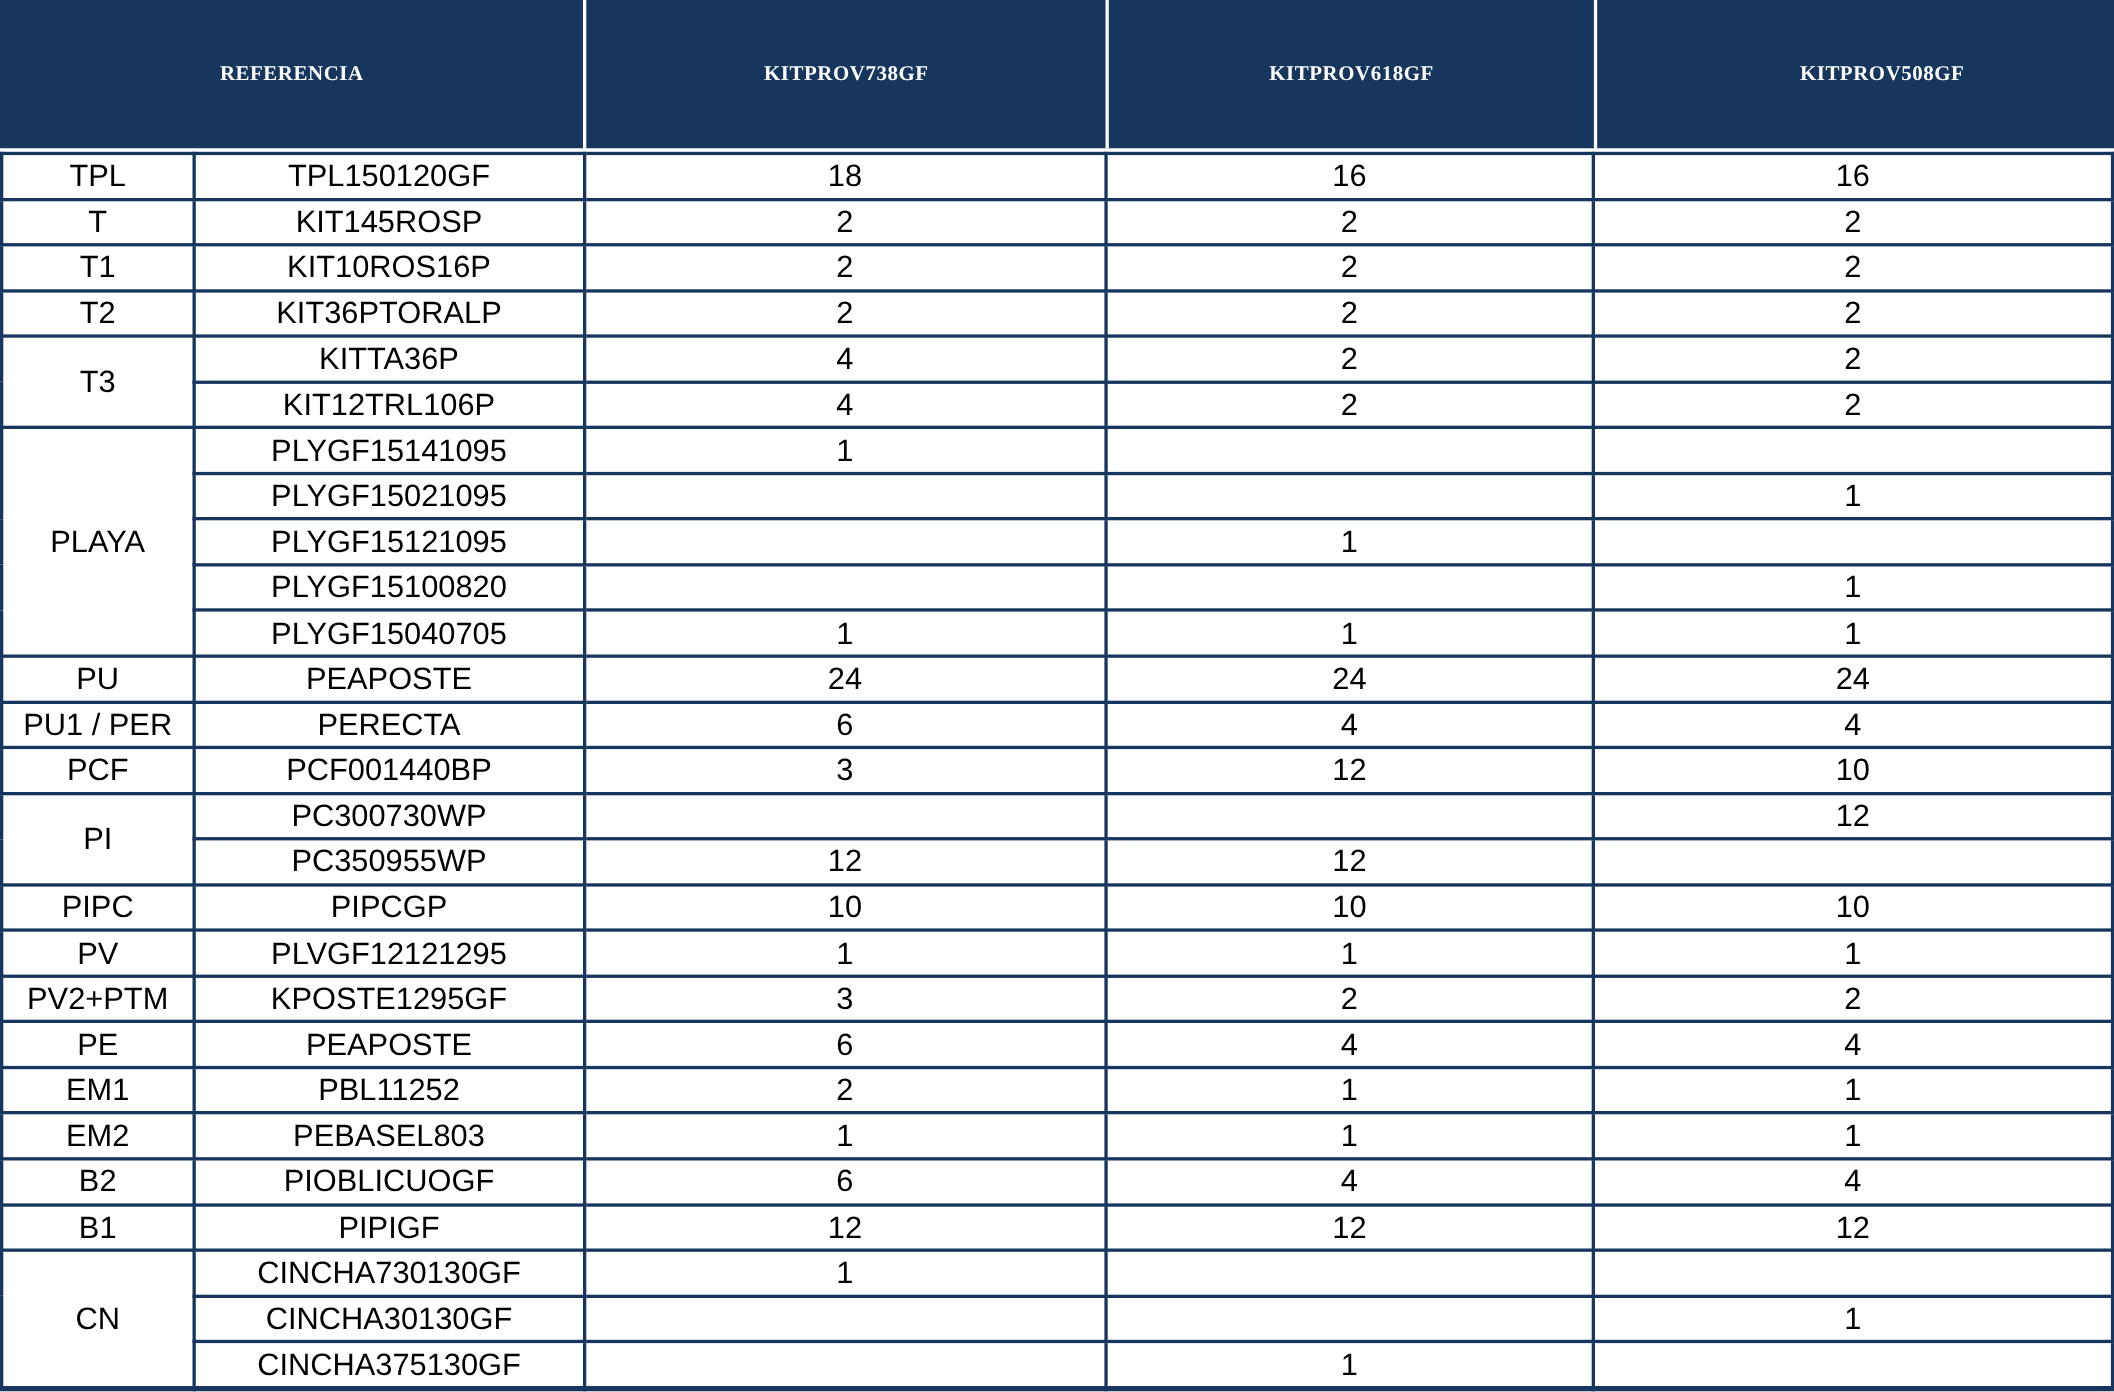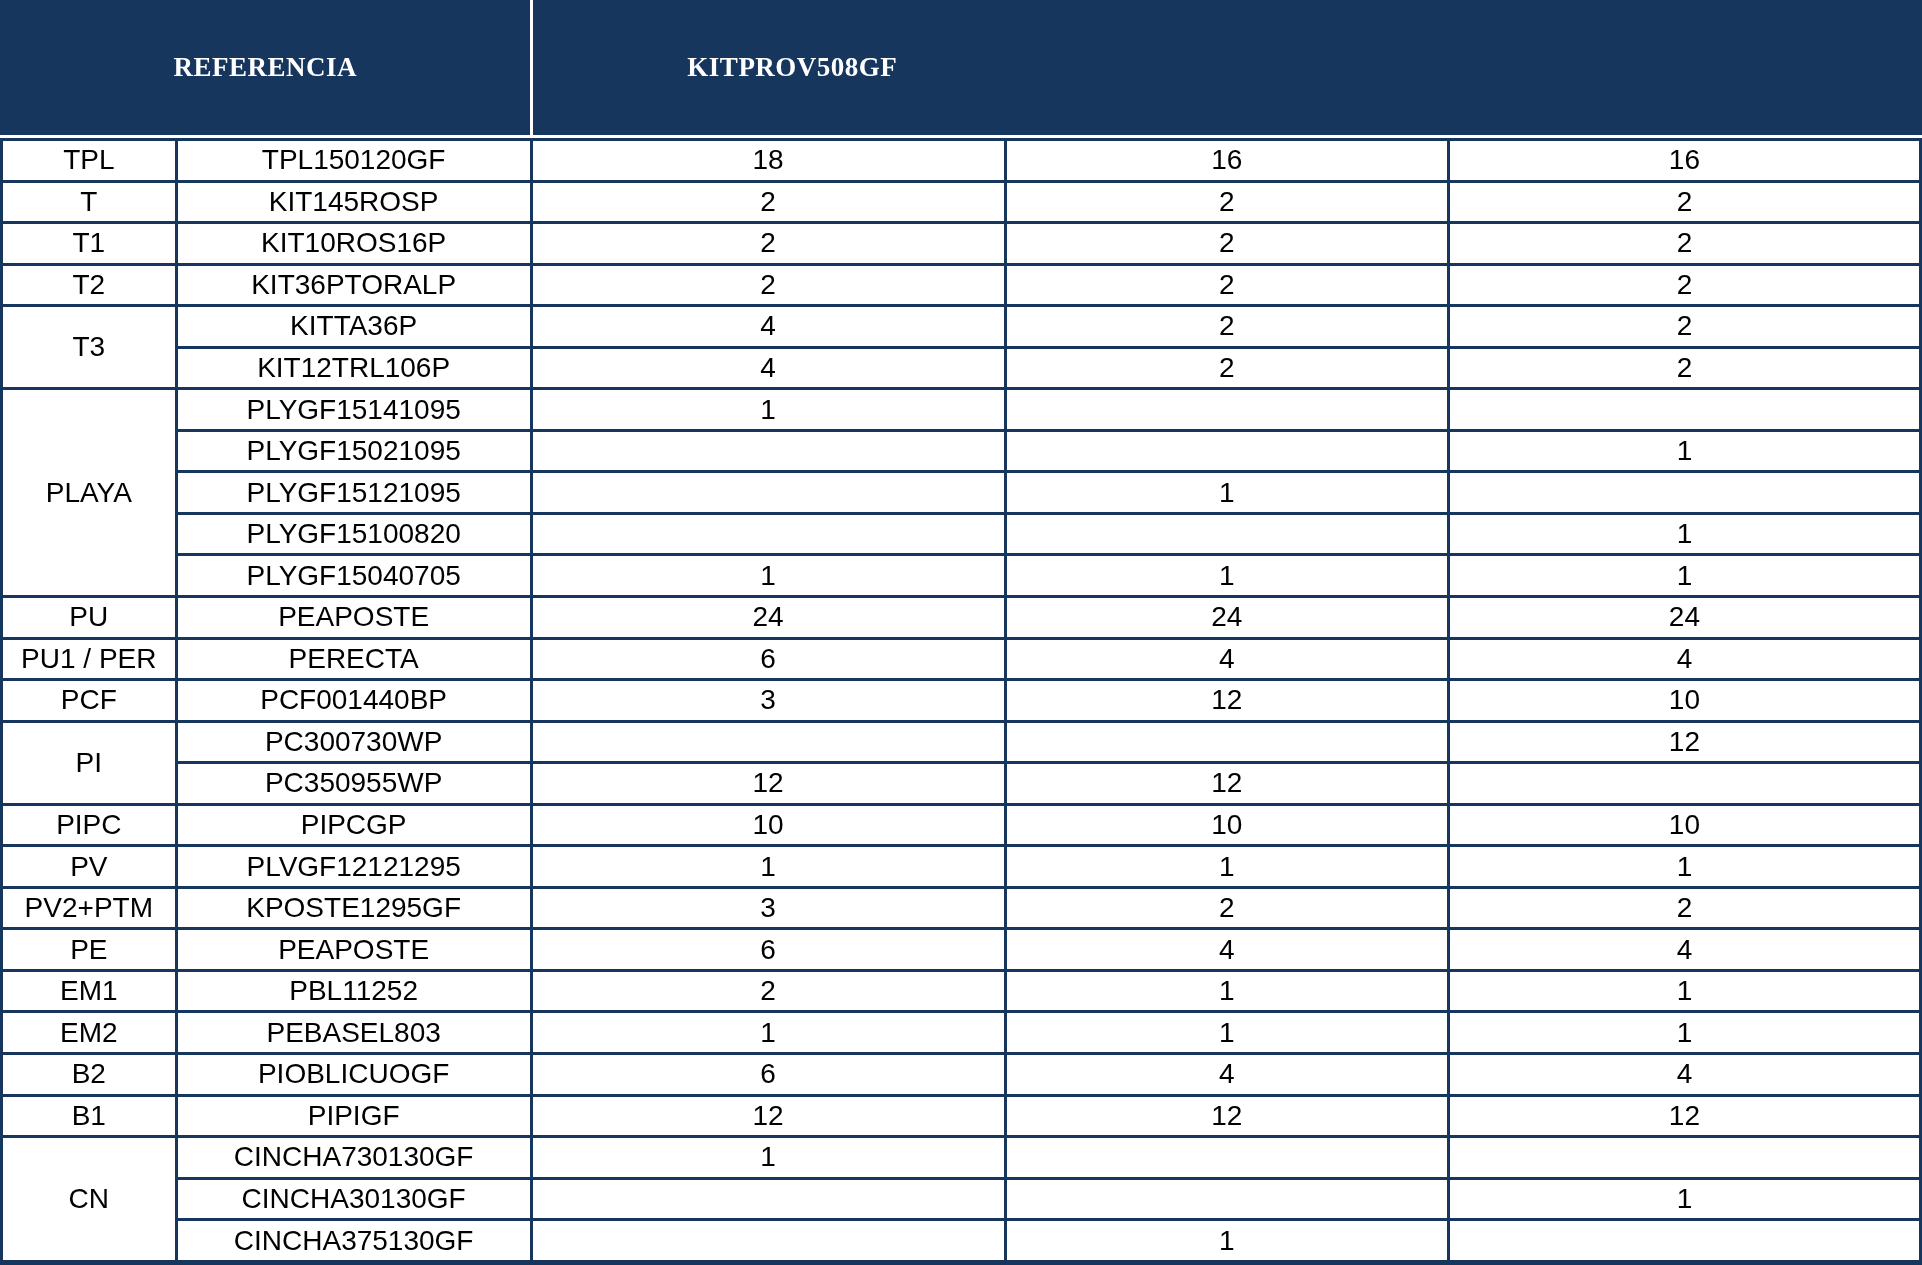--- a/index.html
+++ b/index.html
@@ -24,21 +24,21 @@
     background: #17365D;
     color: #ffffff;
   }
   .hdr-cell {
     box-sizing: border-box;
     display: flex;
     align-items: center;
     justify-content: center;
     font-family: "Liberation Serif", serif;
     font-weight: bold;
-    font-size: 27px;
+    font-size: 19px;
     letter-spacing: 0.5px;
   }
   .hdr-cell.ref  { width: 27.6%; }
   .hdr-cell.kit1 { width: 24.7%; border-left: 3px solid #ffffff; }
   .hdr-cell.kit2 { width: 23.1%; border-left: 3px solid #ffffff; }
   .hdr-cell.kit3 { width: 24.6%; border-left: 3px solid #ffffff; padding-left: 48px; }
   
   .hdr-gap {
     height: 3px;
     flex: 0 0 3px;
@@ -65,20 +65,22 @@
   }
   table.grid { border: 3px solid #17365D; border-bottom-width: 5px; padding-left: 25px; }
 </style>
 </head>
 <body>
 
 <div class="sheet">
 
   <div class="hdr">
     <div class="hdr-cell ref">REFERENCIA</div>
+    <div class="hdr-cell kit1">KITPROV738GF</div>
+    <div class="hdr-cell kit2">KITPROV618GF</div>
     <div class="hdr-cell kit3">KITPROV508GF</div>
   </div>
 
   <div class="hdr-gap"></div>
 
   <table class="grid">
     <colgroup>
       <col style="width:9.1%">
       <col style="width:18.5%">
       <col style="width:24.7%">

